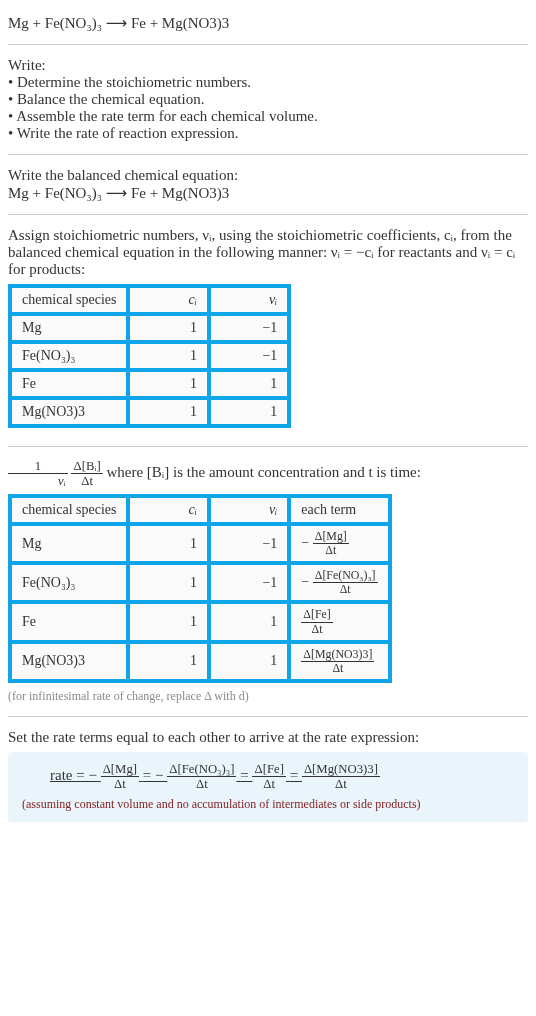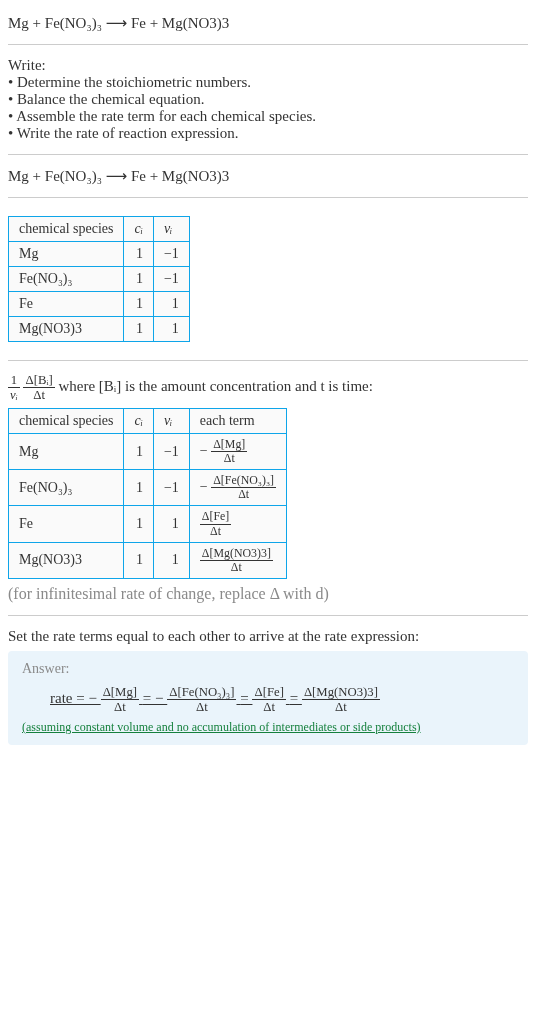--- a/index.html
+++ b/index.html
@@ -22,21 +22,21 @@
   }
   .formula {
     font-family: Georgia, serif;
   }
   table.data {
     border-collapse: collapse;
     margin: 6px 0;
     font-size: 14px;
   }
   table.data th, table.data td {
-    border: 1px solid #0ea5e9;
+    border: 4px solid #0ea5e9;
     padding: 4px 10px;
     text-align: left;
     background: #fafafa;
   }
   table.data th {
     font-weight: normal;
   }
   table.data td.num {
     text-align: right;
   }
@@ -61,58 +61,59 @@
     border-radius: 4px;
     padding: 10px 14px;
     margin-top: 6px;
   }
   .answer-box .label {
     color: #8a8a8a;
     font-size: 14px;
     margin-bottom: 8px;
   }
   .answer-box .note {
-    color: #15803d;
+    color: #7f1d1d;
     font-size: 12px;
     margin-top: 6px;
-    text-decoration: underline;
   }
   .small-note {
     color: #8a8a8a;
-    font-size: 16px;
+    font-size: 12px;
     margin-top: 2px;
   }
-  .i { font-style: italic; }
+  .i { font-style: italic; margin-left: 48px; }
 </style>
 </head>
 <body>
 
 <div class="section">
   <div class="formula">Mg + Fe(NO₃)₃  ⟶  Fe + Mg(NO3)3</div>
 </div>
 
 <hr class="sep">
 
 <div class="section">
   <div>Write:</div>
   <div>• <span>Determine the stoichiometric numbers.</span></div>
   <div>• <span>Balance the chemical equation.</span></div>
-  <div>• <span>Assemble the rate term for each chemical species.</span></div>
+  <div>• <span>Assemble the rate term for each chemical volume.</span></div>
   <div>• <span>Write the rate of reaction expression.</span></div>
 </div>
 
 <hr class="sep">
 
 <div class="section">
+  <div>Write the balanced chemical equation:</div>
   <div class="formula">Mg + Fe(NO₃)₃  ⟶  Fe + Mg(NO3)3</div>
 </div>
 
 <hr class="sep">
 
 <div class="section">
+  <div>Assign stoichiometric numbers, νᵢ, using the stoichiometric coefficients, cᵢ, from the balanced chemical equation in the following manner: νᵢ = −cᵢ for reactants and νᵢ = cᵢ for products:</div>
   <table class="data">
     <tbody>
         <tr>
       <th>chemical species</th>
       <th><span class="i">cᵢ</span></th>
       <th><span class="i">νᵢ</span></th>
     </tr>
     <tr>
       <td>Mg</td>
       <td class="num">1</td>
@@ -195,21 +196,20 @@
   </tbody>
     </table>
   <div class="small-note">(for infinitesimal rate of change, replace Δ with d)</div>
 </div>
 
 <hr class="sep">
 
 <div class="section">
   <div>Set the rate terms equal to each other to arrive at the rate expression:</div>
   <div class="answer-box">
-    <div class="label">Answer:</div>
     <div style="padding-left:28px;text-decoration:underline;">
       <span>rate = − </span>
       <span class="frac"><span class="num">Δ[Mg]</span><span class="den">Δt</span></span>
       <span> = − </span>
       <span class="frac"><span class="num">Δ[Fe(NO₃)₃]</span><span class="den">Δt</span></span>
       <span> = </span>
       <span class="frac"><span class="num">Δ[Fe]</span><span class="den">Δt</span></span>
       <span> = </span>
       <span class="frac"><span class="num">Δ[Mg(NO3)3]</span><span class="den">Δt</span></span>
     </div>

